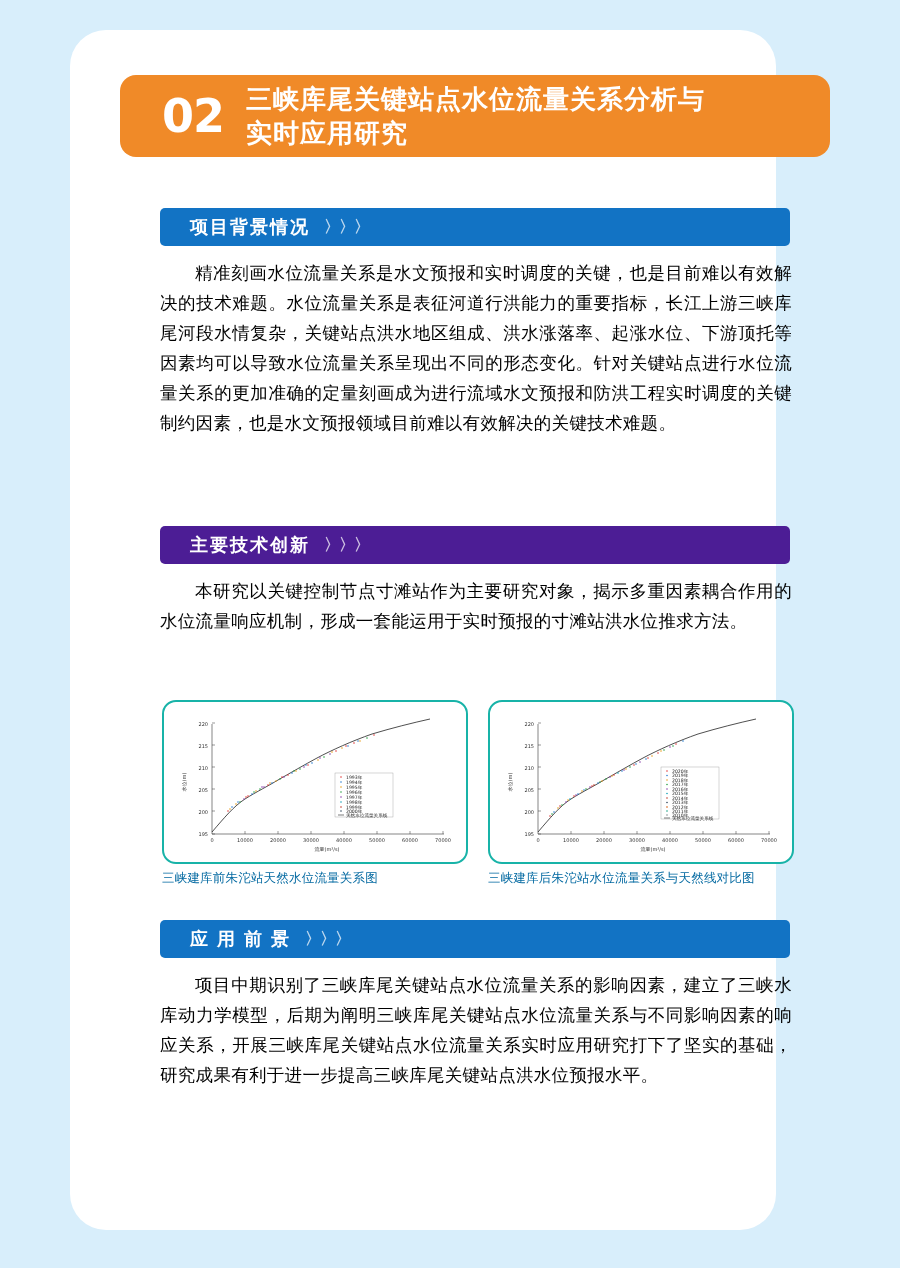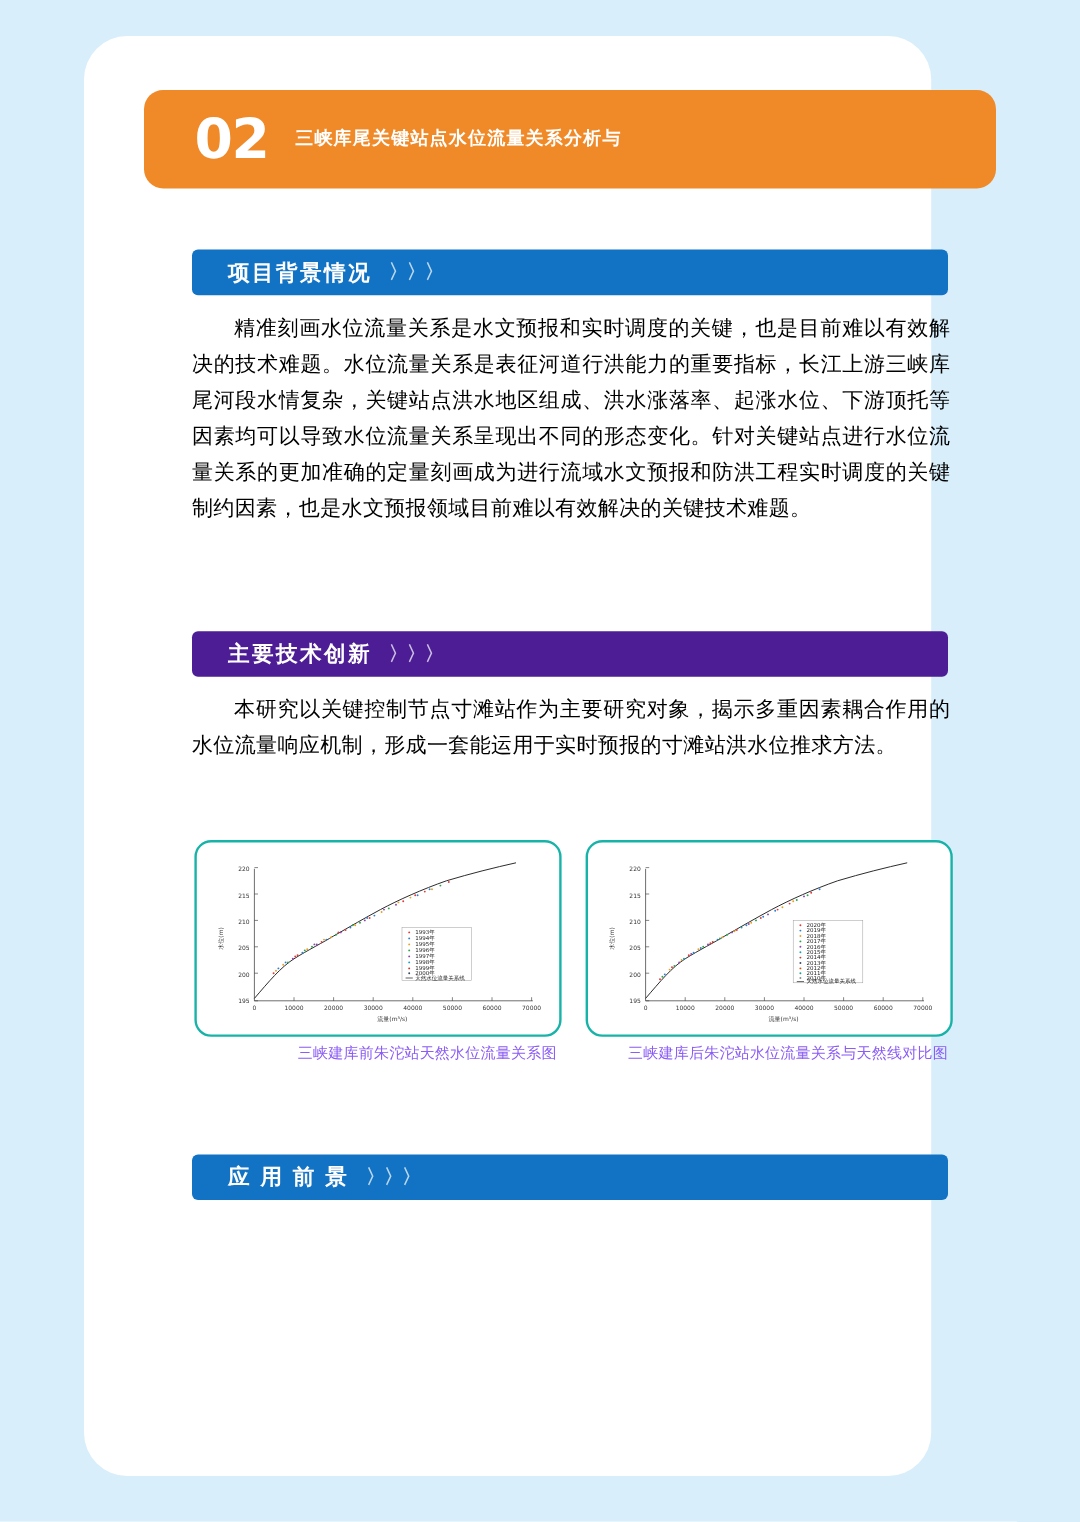--- a/index.html
+++ b/index.html
@@ -28,21 +28,21 @@
     color:#fff;
   }
   .banner .num{
     font-size:46px;font-weight:bold;
     letter-spacing:-1px;
     margin-left:42px;margin-right:22px;
     line-height:1;
     font-family:"DejaVu Sans",sans-serif;
   }
   .banner .btitle{
-    font-size:15px;font-weight:bold;line-height:1.32;
+    font-size:26px;font-weight:bold;line-height:1.32;
     letter-spacing:1px;
     padding-right:20px;
   }
   
   .sec-head{
     position:absolute;
     height:38px;
     border-radius:5px;
     display:flex;align-items:center;
     color:#ffffff;
@@ -74,40 +74,41 @@
   .figbox{
     position:absolute;
     border:2px solid #18b3a8;
     border-radius:14px;
     background:#fff;
     overflow:hidden;
   }
   .figcap{
     position:absolute;
     font-size:12.5px;
-    color:#8b5cf6;
-    text-align:right;
+    color:#0369a1;
+    text-align:left;
     letter-spacing:.2px;
   }
   
   .chart{position:absolute;inset:8px;}
   .chart svg{display:block;}
   .axis-t{font-size:5px;fill:#333;font-family:"DejaVu Sans",sans-serif;}
   .axis-lab{font-size:5px;fill:#333;font-family:"DejaVu Sans",sans-serif;}
   .leg-t{font-size:4.6px;fill:#222;font-family:"DejaVu Sans",sans-serif;}
 </style>
 </head>
 <body>
 
 <div class="page">
 
   <div class="banner">
     <div class="num">02</div>
     <div class="btitle">
       <div>三峡库尾关键站点水位流量关系分析与</div>
+      <div>实时应用研究</div>
     </div>
   </div>
 
   <div class="sec-head blue" style="left:90px;top:178px;width:630px;">
     <span class="lbl">项目背景情况</span>
     <span class="chev">〉〉〉</span>
   </div>
 
   <div class="para" style="left:90px;top:228px;width:632px;">精准刻画水位流量关系是水文预报和实时调度的关键，也是目前难以有效解决的技术难题。水位流量关系是表征河道行洪能力的重要指标，长江上游三峡库尾河段水情复杂，关键站点洪水地区组成、洪水涨落率、起涨水位、下游顶托等因素均可以导致水位流量关系呈现出不同的形态变化。针对关键站点进行水位流量关系的更加准确的定量刻画成为进行流域水文预报和防洪工程实时调度的关键制约因素，也是水文预报领域目前难以有效解决的关键技术难题。</div>
 
@@ -356,19 +357,20 @@
           <circle cx="169" cy="105" r="0.8" fill="#7f8c8d"></circle>
             <text x="174" y="106.5">2010年</text>
           <line x1="166" y1="108" x2="172" y2="108" stroke="#222" stroke-width="0.6"></line>
             <text x="174" y="109.5">天然水位流量关系线</text>
         </g>
       </svg>
     </div>
   </div>
   <div class="figcap" style="left:418px;top:840px;width:302px;">三峡建库后朱沱站水位流量关系与天然线对比图</div>
 
-  <div class="sec-head blue" style="left:90px;top:890px;width:630px;margin-top:42px;">
+  <div class="sec-head blue" style="left:90px;top:890px;width:630px;">
     <span class="lbl">应 用 前 景</span>
     <span class="chev">〉〉〉</span>
   </div>
 
+  <div class="para" style="left:90px;top:940px;width:632px;">项目中期识别了三峡库尾关键站点水位流量关系的影响因素，建立了三峡水库动力学模型，后期为阐明三峡库尾关键站点水位流量关系与不同影响因素的响应关系，开展三峡库尾关键站点水位流量关系实时应用研究打下了坚实的基础，研究成果有利于进一步提高三峡库尾关键站点洪水位预报水平。</div>
 
 </div>
 
 </body></html>

